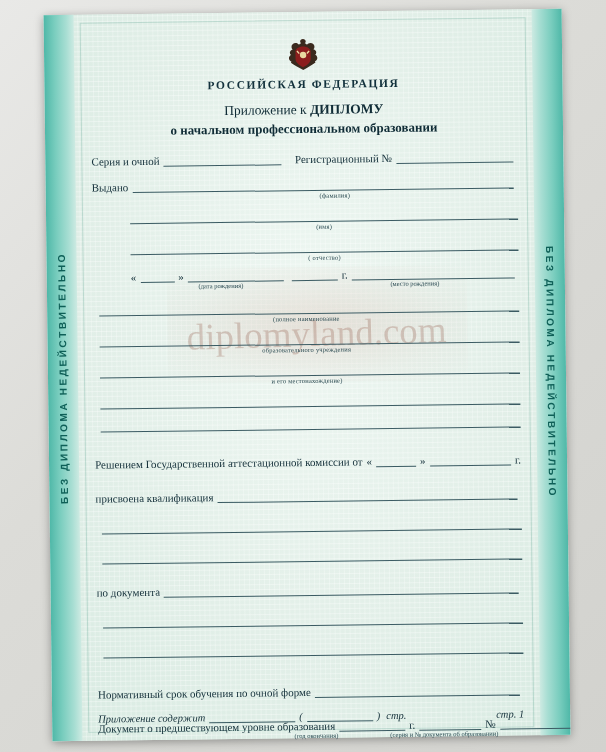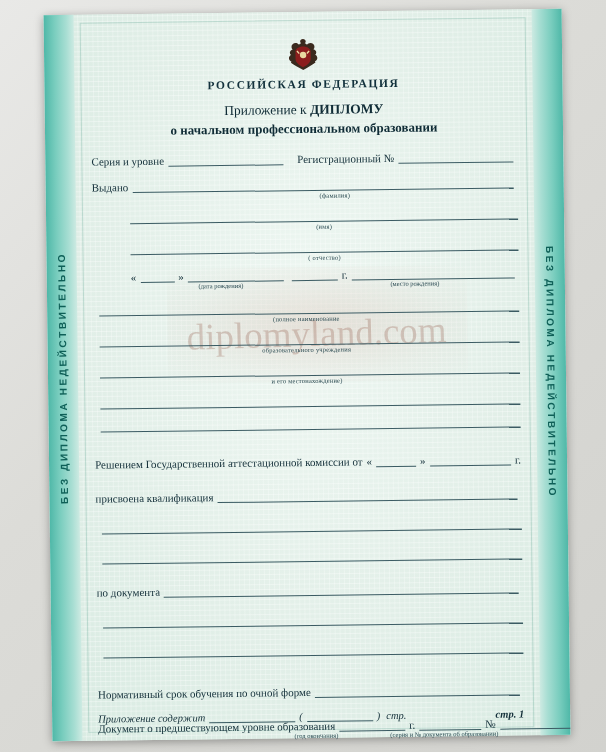--- a/index.html
+++ b/index.html
@@ -155,21 +155,21 @@
     position: absolute;
     left: 0;
     right: 0;
     bottom: 6px;
     display: flex;
     align-items: flex-end;
     font-size: 10.5px;
     font-style: italic;
   }
   .page-num {
-    font-weight: bold;
+    font-weight: normal;
     font-style: italic;
     font-size: 10.5px;
   }
   
   .watermark {
     position: absolute;
     left: 40px;
     right: 20px;
     top: 300px;
     text-align: center;
@@ -230,21 +230,21 @@
       </div>
 
       <div class="country">РОССИЙСКАЯ ФЕДЕРАЦИЯ</div>
 
       <div class="title1">
         <span>Приложение к </span><b>ДИПЛОМУ</b>
       </div>
       <div class="title2">о начальном профессиональном образовании</div>
 
       <div class="row" style="margin-top:16px;">
-        <span class="lbl">Серия и уровне</span>
+        <span class="lbl">Серия и очной</span>
         <span class="line"></span>
         <span class="lbl" style="margin-left:10px;">Регистрационный №</span>
         <span class="line"></span>
       </div>
 
       <div class="row" style="margin-top:14px;">
         <span class="lbl">Выдано</span>
         <span class="line"></span>
       </div>
       <div class="hint" style="margin-left:60px;">(фамилия)</div>

